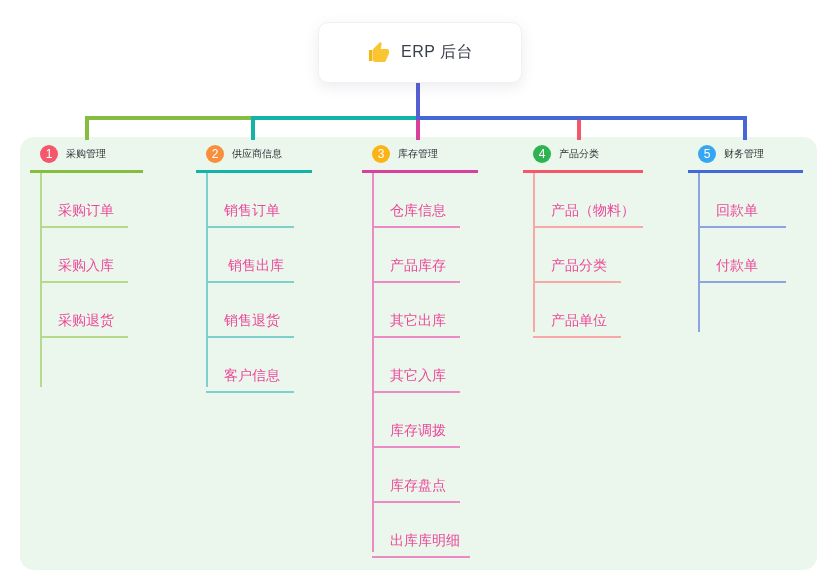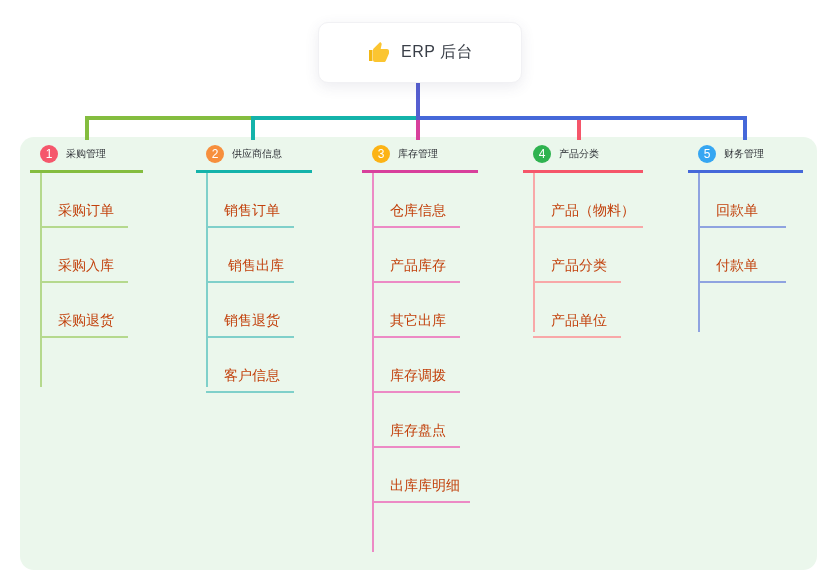--- a/index.html
+++ b/index.html
@@ -38,21 +38,21 @@
     color:#fff;font-size:12px;line-height:18px;text-align:center;
   }
   .branch-label{font-size:10px;color:#2f3237;white-space:nowrap;}
   .items{position:relative;}
   .spine{position:absolute;left:10px;top:0;width:2px;}
   .item{height:55px;display:flex;align-items:flex-end;}
   .item:first-child{height:49px;}
   .item-cell{
     margin-left:10px;border-bottom:2px solid #000;
     padding:0 10px 6px 18px;min-width:60px;box-sizing:border-box;
-    font-size:14px;color:#c2410c;white-space:nowrap;
+    font-size:14px;color:#ec4899;white-space:nowrap;
   }
 </style>
 </head>
 <body>
 
 <div id="canvas">
   <div class="panel"></div>
 
   <div id="connectors">
       <div class="vline" style="left: 85px; top: 116px; width: 4px; height: 24px; background: rgb(132, 189, 63);"></div>
@@ -124,20 +124,23 @@
           <div class="item">
             <span class="item-cell" style="border-bottom-color: rgb(236, 138, 197); min-width: 88px;">仓库信息</span>
           </div>
           <div class="item">
             <span class="item-cell" style="border-bottom-color: rgb(236, 138, 197); min-width: 88px;">产品库存</span>
           </div>
           <div class="item">
             <span class="item-cell" style="border-bottom-color: rgb(236, 138, 197); min-width: 88px; margin-top: 16px;">其它出库</span>
           </div>
           <div class="item">
+            <span class="item-cell" style="border-bottom-color: rgb(236, 138, 197); min-width: 88px;">其它入库</span>
+          </div>
+          <div class="item">
             <span class="item-cell" style="border-bottom-color: rgb(236, 138, 197); min-width: 88px;">库存调拨</span>
           </div>
           <div class="item">
             <span class="item-cell" style="border-bottom-color: rgb(236, 138, 197); min-width: 88px;">库存盘点</span>
           </div>
           <div class="item">
             <span class="item-cell" style="border-bottom-color: rgb(236, 138, 197); min-width: 88px;">出库库明细</span>
           </div>
         </div>
       </div>

